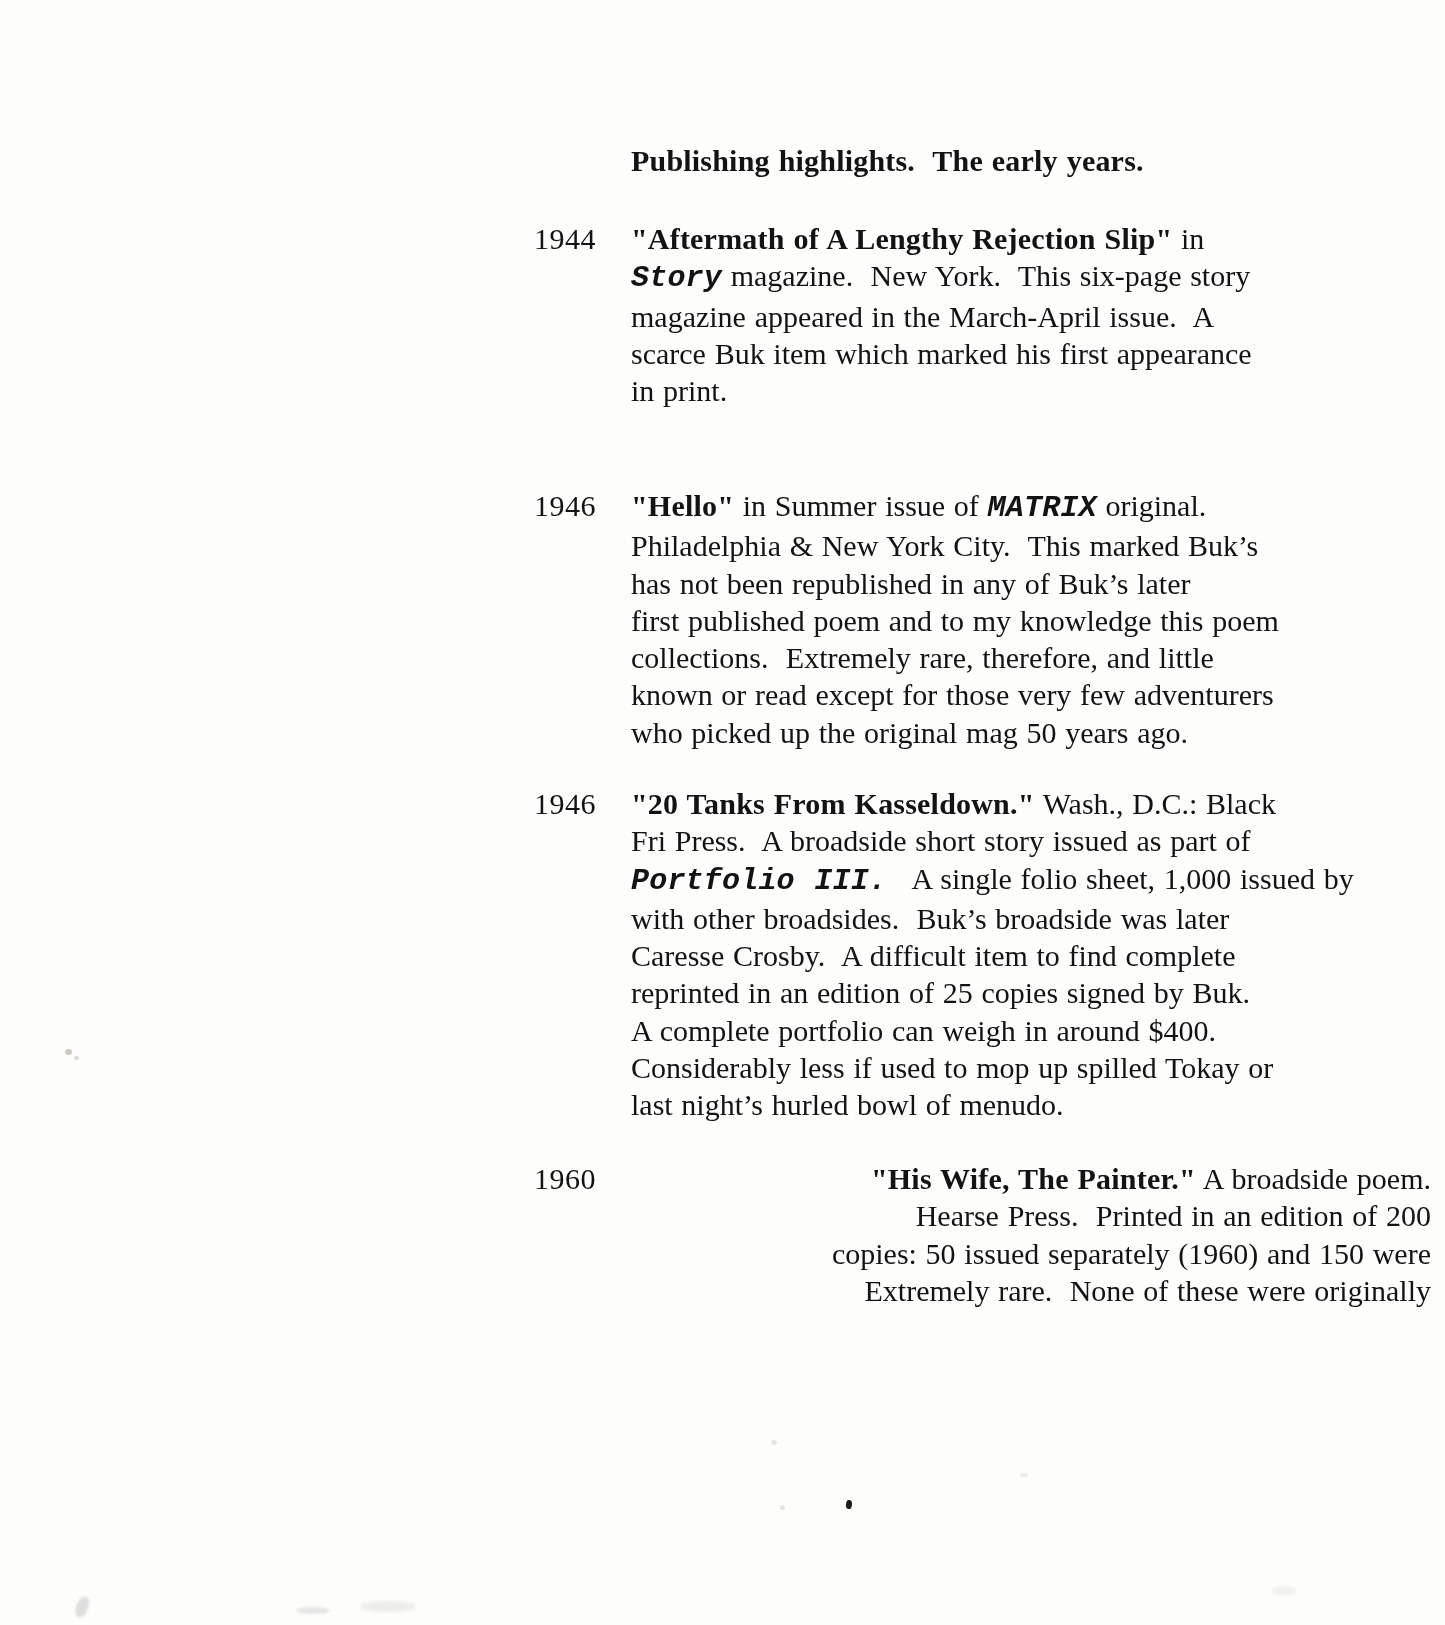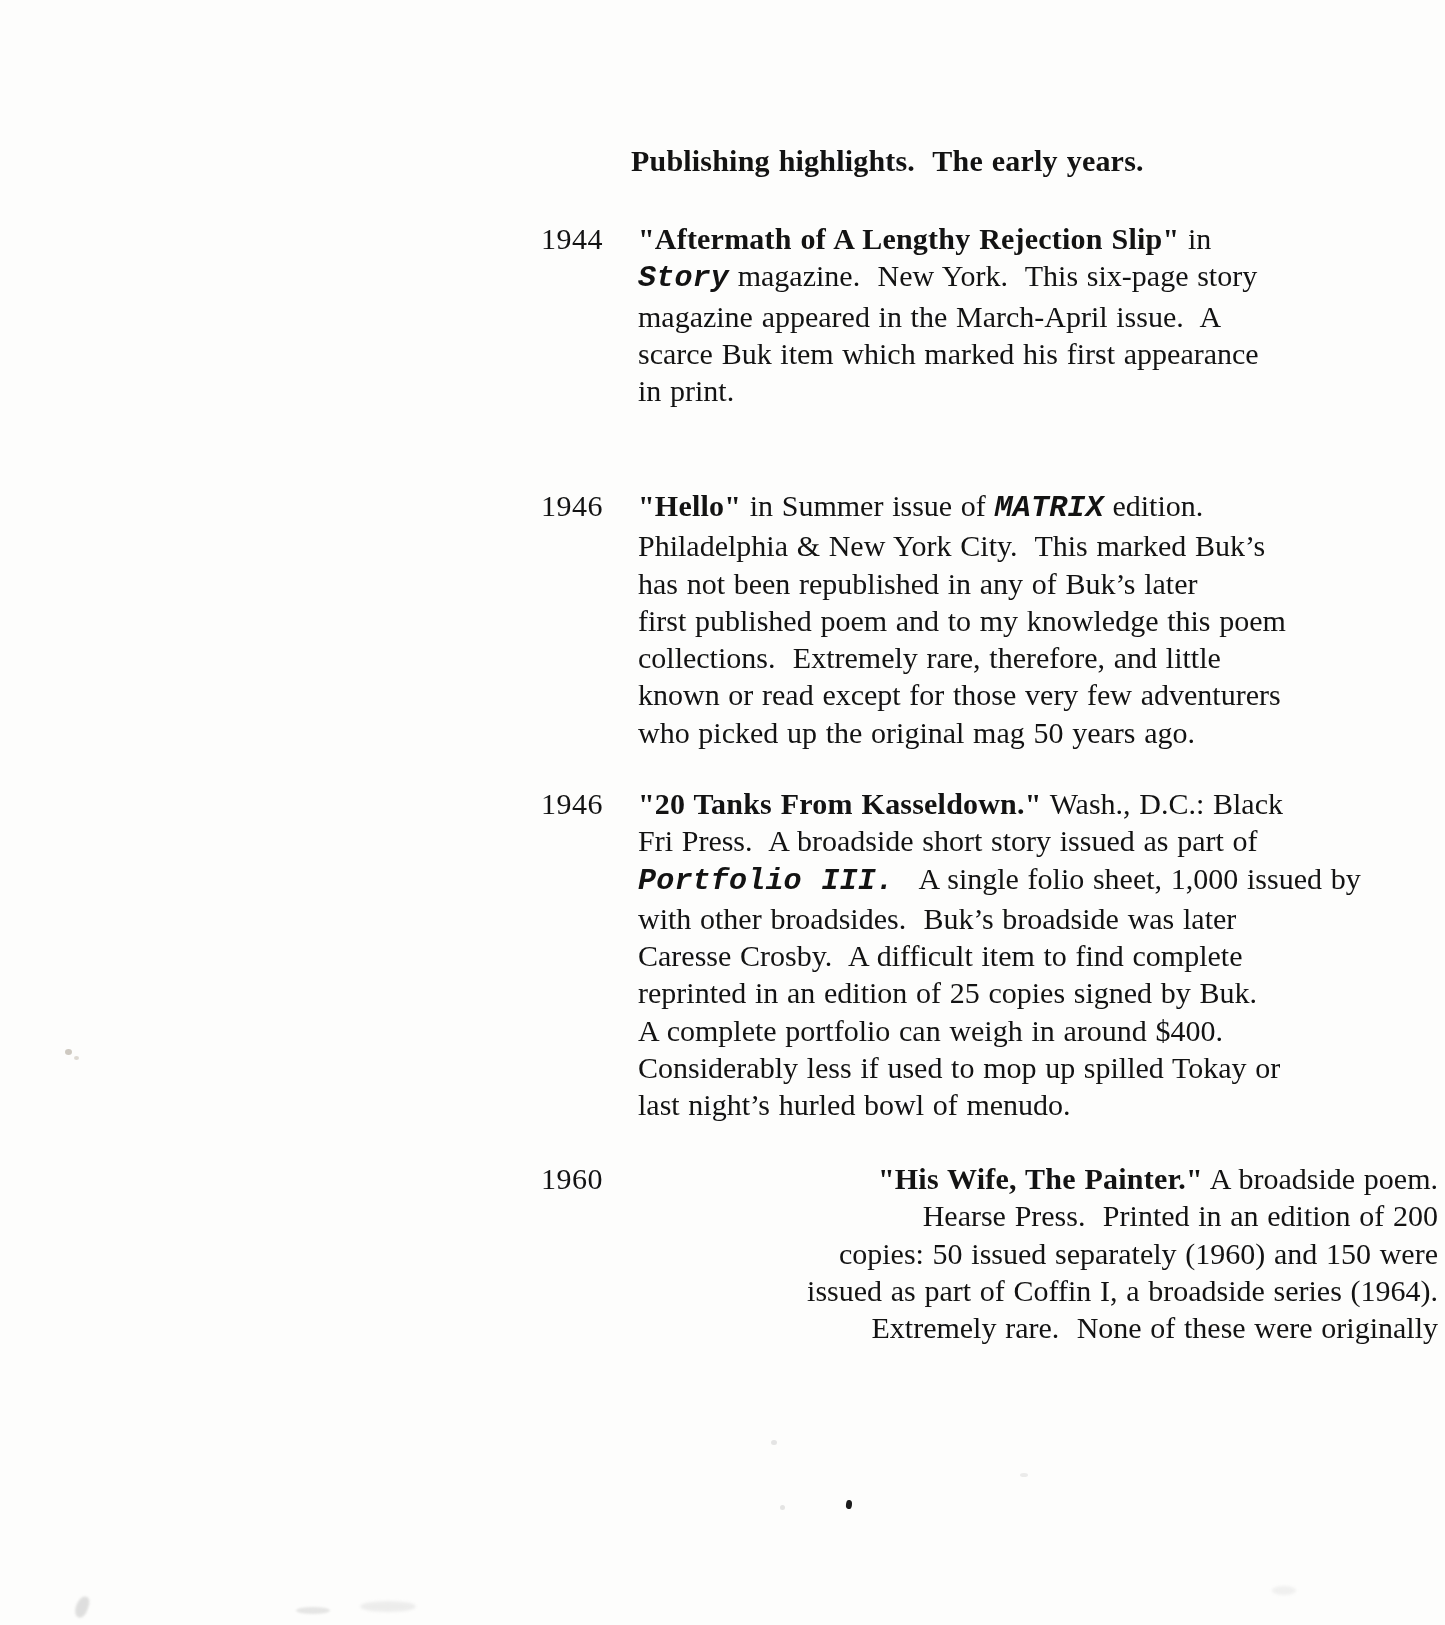--- a/index.html
+++ b/index.html
@@ -1,21 +1,21 @@
 <!DOCTYPE html>
 <html><head>
 <meta charset="utf-8">
 <style>
   html,body{margin:0;padding:0;}
   body{width:1445px;height:1625px;position:relative;background:#fdfdfc;overflow:hidden;
        font-family:"Liberation Serif","DejaVu Serif",serif;color:#131313;}
   .page{position:absolute;inset:0;padding-left:48px;}
   .page-title{position:absolute;left:631px;top:142px;font-size:30px;line-height:37px;
        font-weight:bold;white-space:pre-wrap;word-spacing:0.04em;letter-spacing:0.2px;}
-  .entry{position:absolute;left:8px;right:0;}
+  .entry{position:absolute;left:1px;right:0;}
   .entry-year{position:absolute;left:533px;top:0;font-size:30px;line-height:37.3px;
        letter-spacing:0.5px;}
   .entry-text{margin-left:630px;width:800px;font-size:30px;line-height:37.3px;
        word-spacing:0.04em;}
   .text-line{white-space:pre-wrap;}
   .seg-n{font-weight:normal;font-style:normal;}
   .seg-b{font-weight:bold;letter-spacing:0.2px;}
   .seg-bi{font-weight:bold;font-style:italic;letter-spacing:0.2px;font-family:Liberation Mono, monospace;}
   .artifact{position:absolute;pointer-events:none;}
   .ink-dot{width:6px;height:9px;background:#1c1c1c;border-radius:45% 55% 50% 50%;
@@ -46,21 +46,21 @@
           <div class="text-line"><span class="seg-b">"Aftermath of A Lengthy Rejection Slip"</span><span class="seg-n"> in</span></div>
           <div class="text-line"><span class="seg-bi">Story</span><span class="seg-n"> magazine.  New York.  This six-page story</span></div>
           <div class="text-line"><span class="seg-n">magazine appeared in the March-April issue.  A</span></div>
           <div class="text-line"><span class="seg-n">scarce Buk item which marked his first appearance</span></div>
           <div class="text-line"><span class="seg-n">in print.</span></div>
         </div>
       </div>
       <div class="entry" style="top: 487px;">
         <span class="entry-year">1946</span>
         <div class="entry-text">
-          <div class="text-line"><span class="seg-b">"Hello"</span><span class="seg-n"> in Summer issue of </span><span class="seg-bi">MATRIX</span><span class="seg-n"> edition.</span></div>
+          <div class="text-line"><span class="seg-b">"Hello"</span><span class="seg-n"> in Summer issue of </span><span class="seg-bi">MATRIX</span><span class="seg-n"> original.</span></div>
           <div class="text-line"><span class="seg-n">Philadelphia &amp; New York City.  This marked Buk’s</span></div>
           <div class="text-line"><span class="seg-n">has not been republished in any of Buk’s later</span></div>
           <div class="text-line"><span class="seg-n">first published poem and to my knowledge this poem</span></div>
           <div class="text-line"><span class="seg-n">collections.  Extremely rare, therefore, and little</span></div>
           <div class="text-line"><span class="seg-n">known or read except for those very few adventurers</span></div>
           <div class="text-line"><span class="seg-n">who picked up the original mag 50 years ago.</span></div>
         </div>
       </div>
       <div class="entry" style="top: 785px;">
         <span class="entry-year">1946</span>
@@ -75,21 +75,20 @@
           <div class="text-line"><span class="seg-n">Considerably less if used to mop up spilled Tokay or</span></div>
           <div class="text-line"><span class="seg-n">last night’s hurled bowl of menudo.</span></div>
         </div>
       </div>
       <div class="entry" style="top: 1160px; text-align: right;">
         <span class="entry-year">1960</span>
         <div class="entry-text">
           <div class="text-line"><span class="seg-b">"His Wife, The Painter."</span><span class="seg-n"> A broadside poem.</span></div>
           <div class="text-line"><span class="seg-n">Hearse Press.  Printed in an edition of 200</span></div>
           <div class="text-line"><span class="seg-n">copies: 50 issued separately (1960) and 150 were</span></div>
-          <div class="text-line"><span class="seg-n">issued as part of Coffin I, a broadside series (1964).</span></div>
           <div class="text-line"><span class="seg-n">Extremely rare.  None of these were originally</span></div>
         </div>
       </div>
     </div>
 
   <div class="artifact ink-dot" style="left:846px;top:1500px;"></div>
   <div class="artifact speck1"></div>
   <div class="artifact speck2"></div>
   <div class="artifact speck3"></div>
   <div class="artifact speck4"></div>

